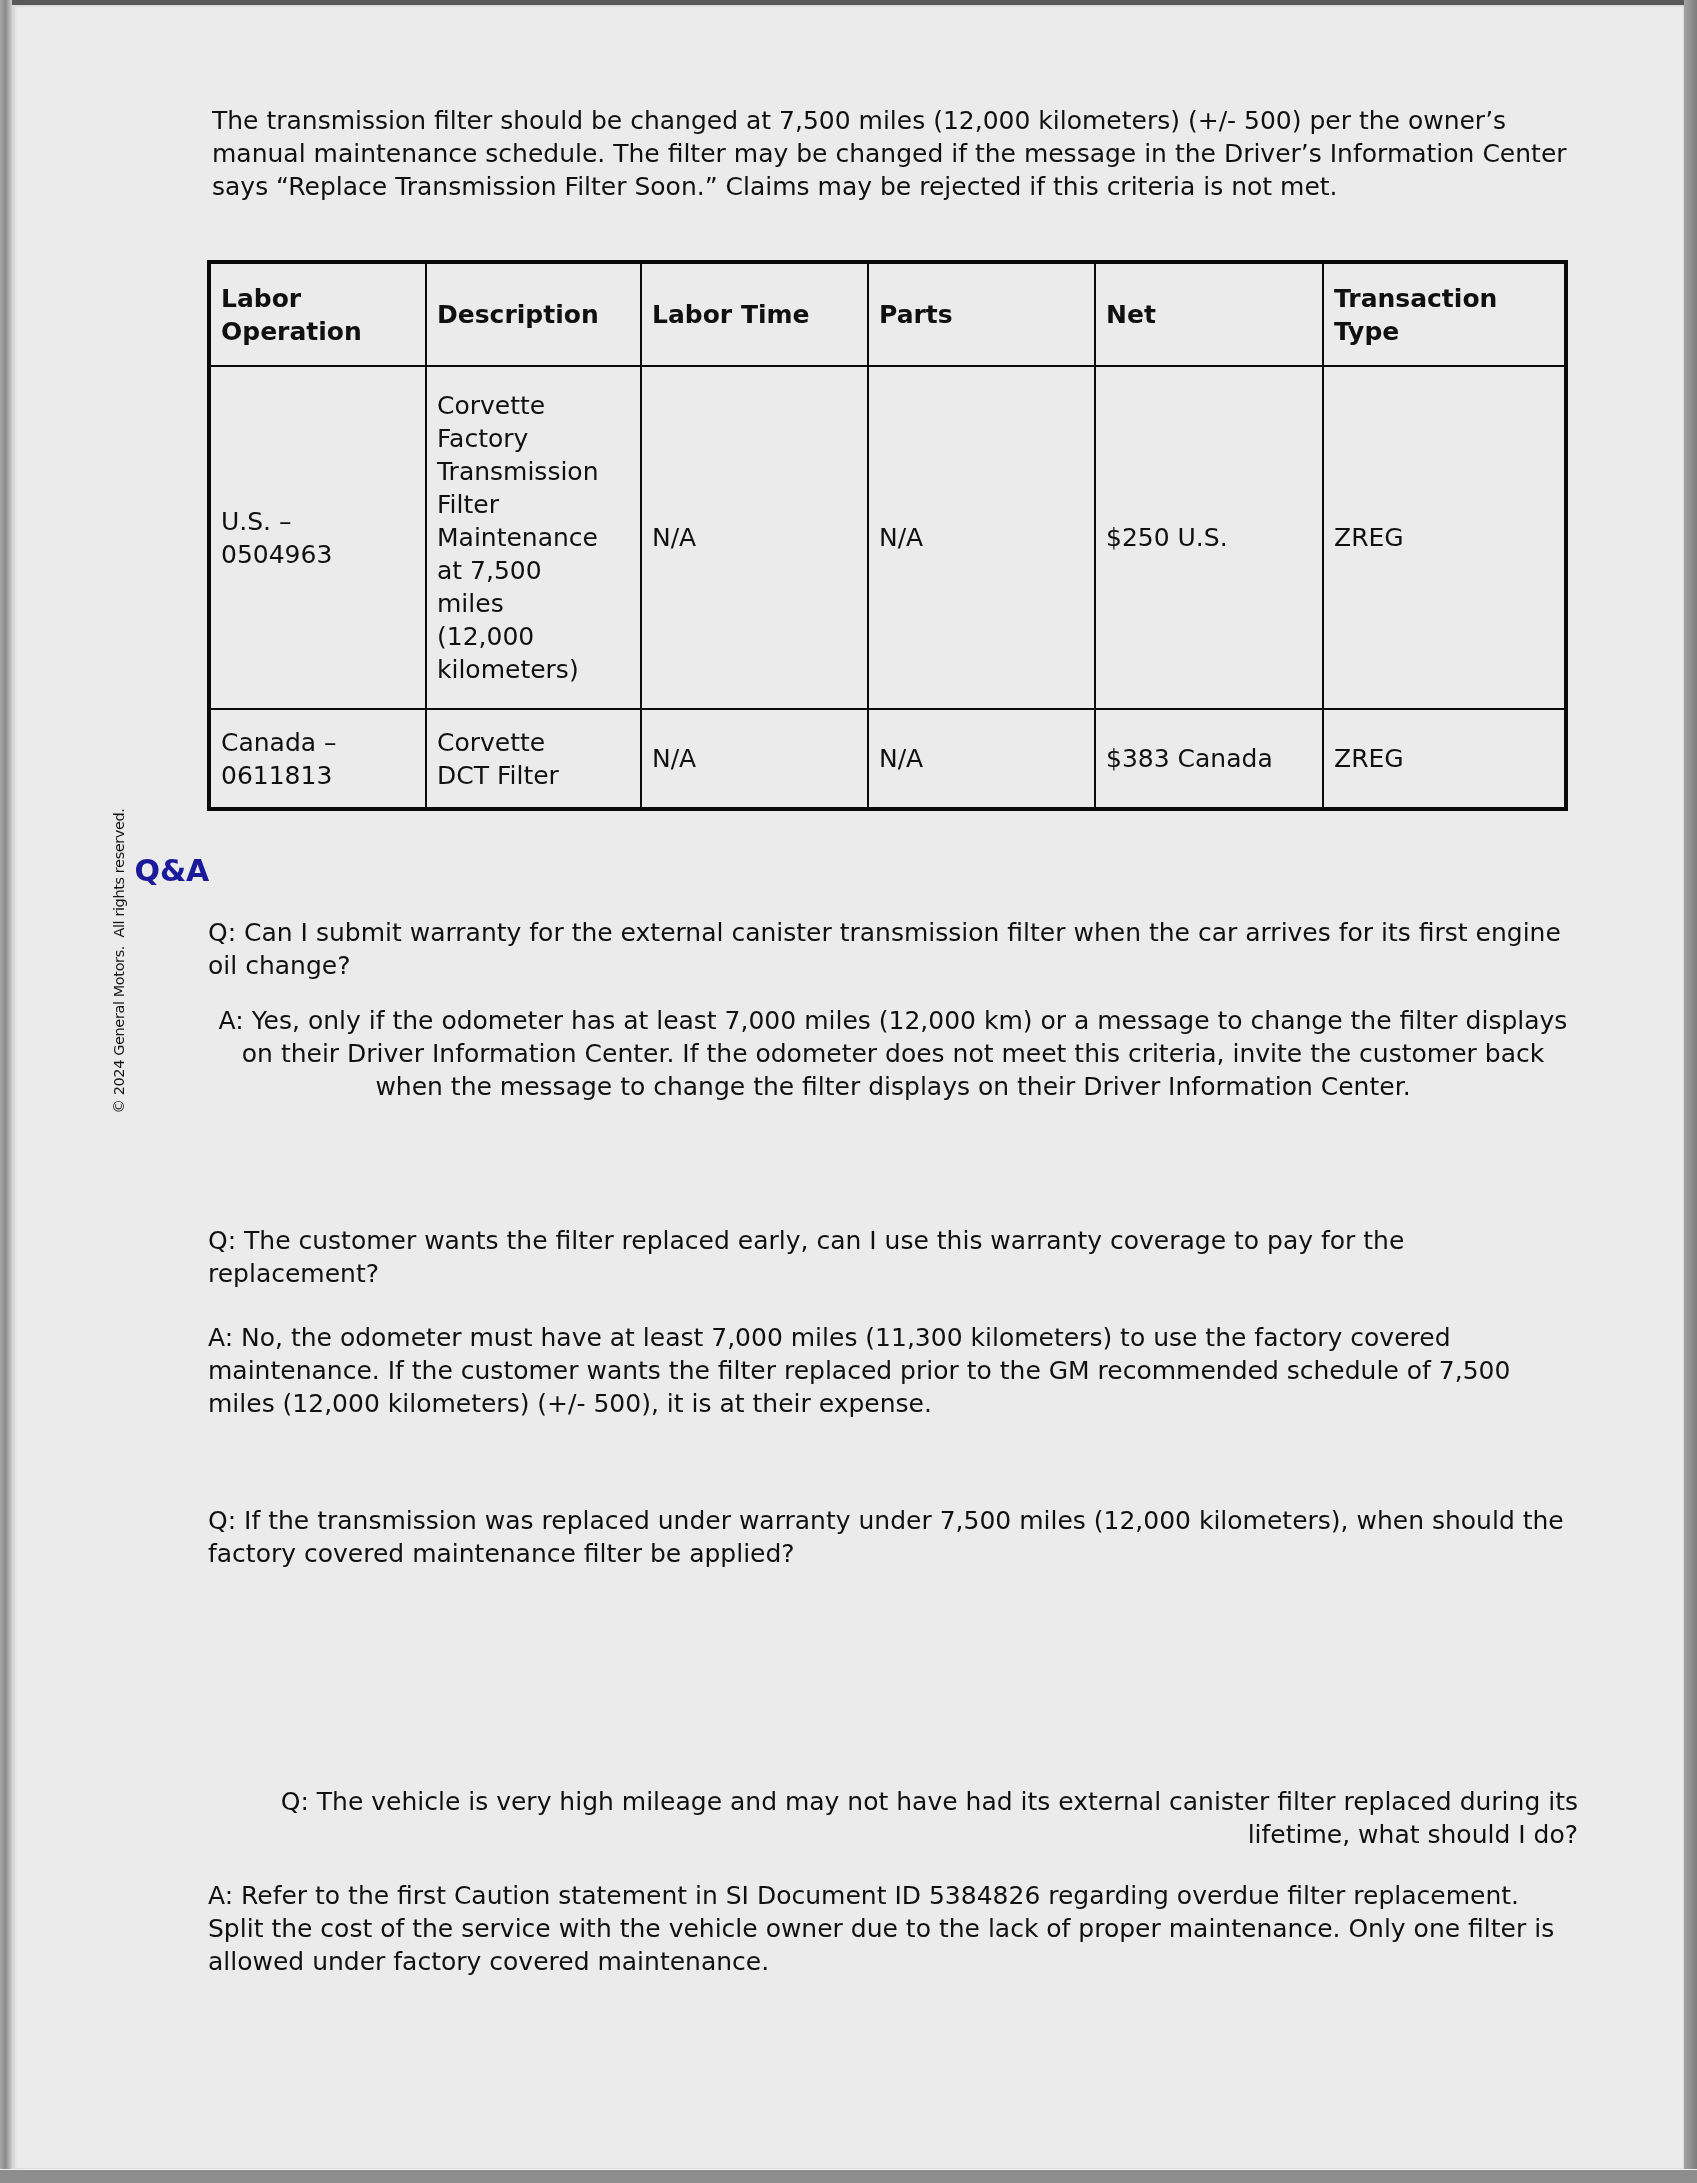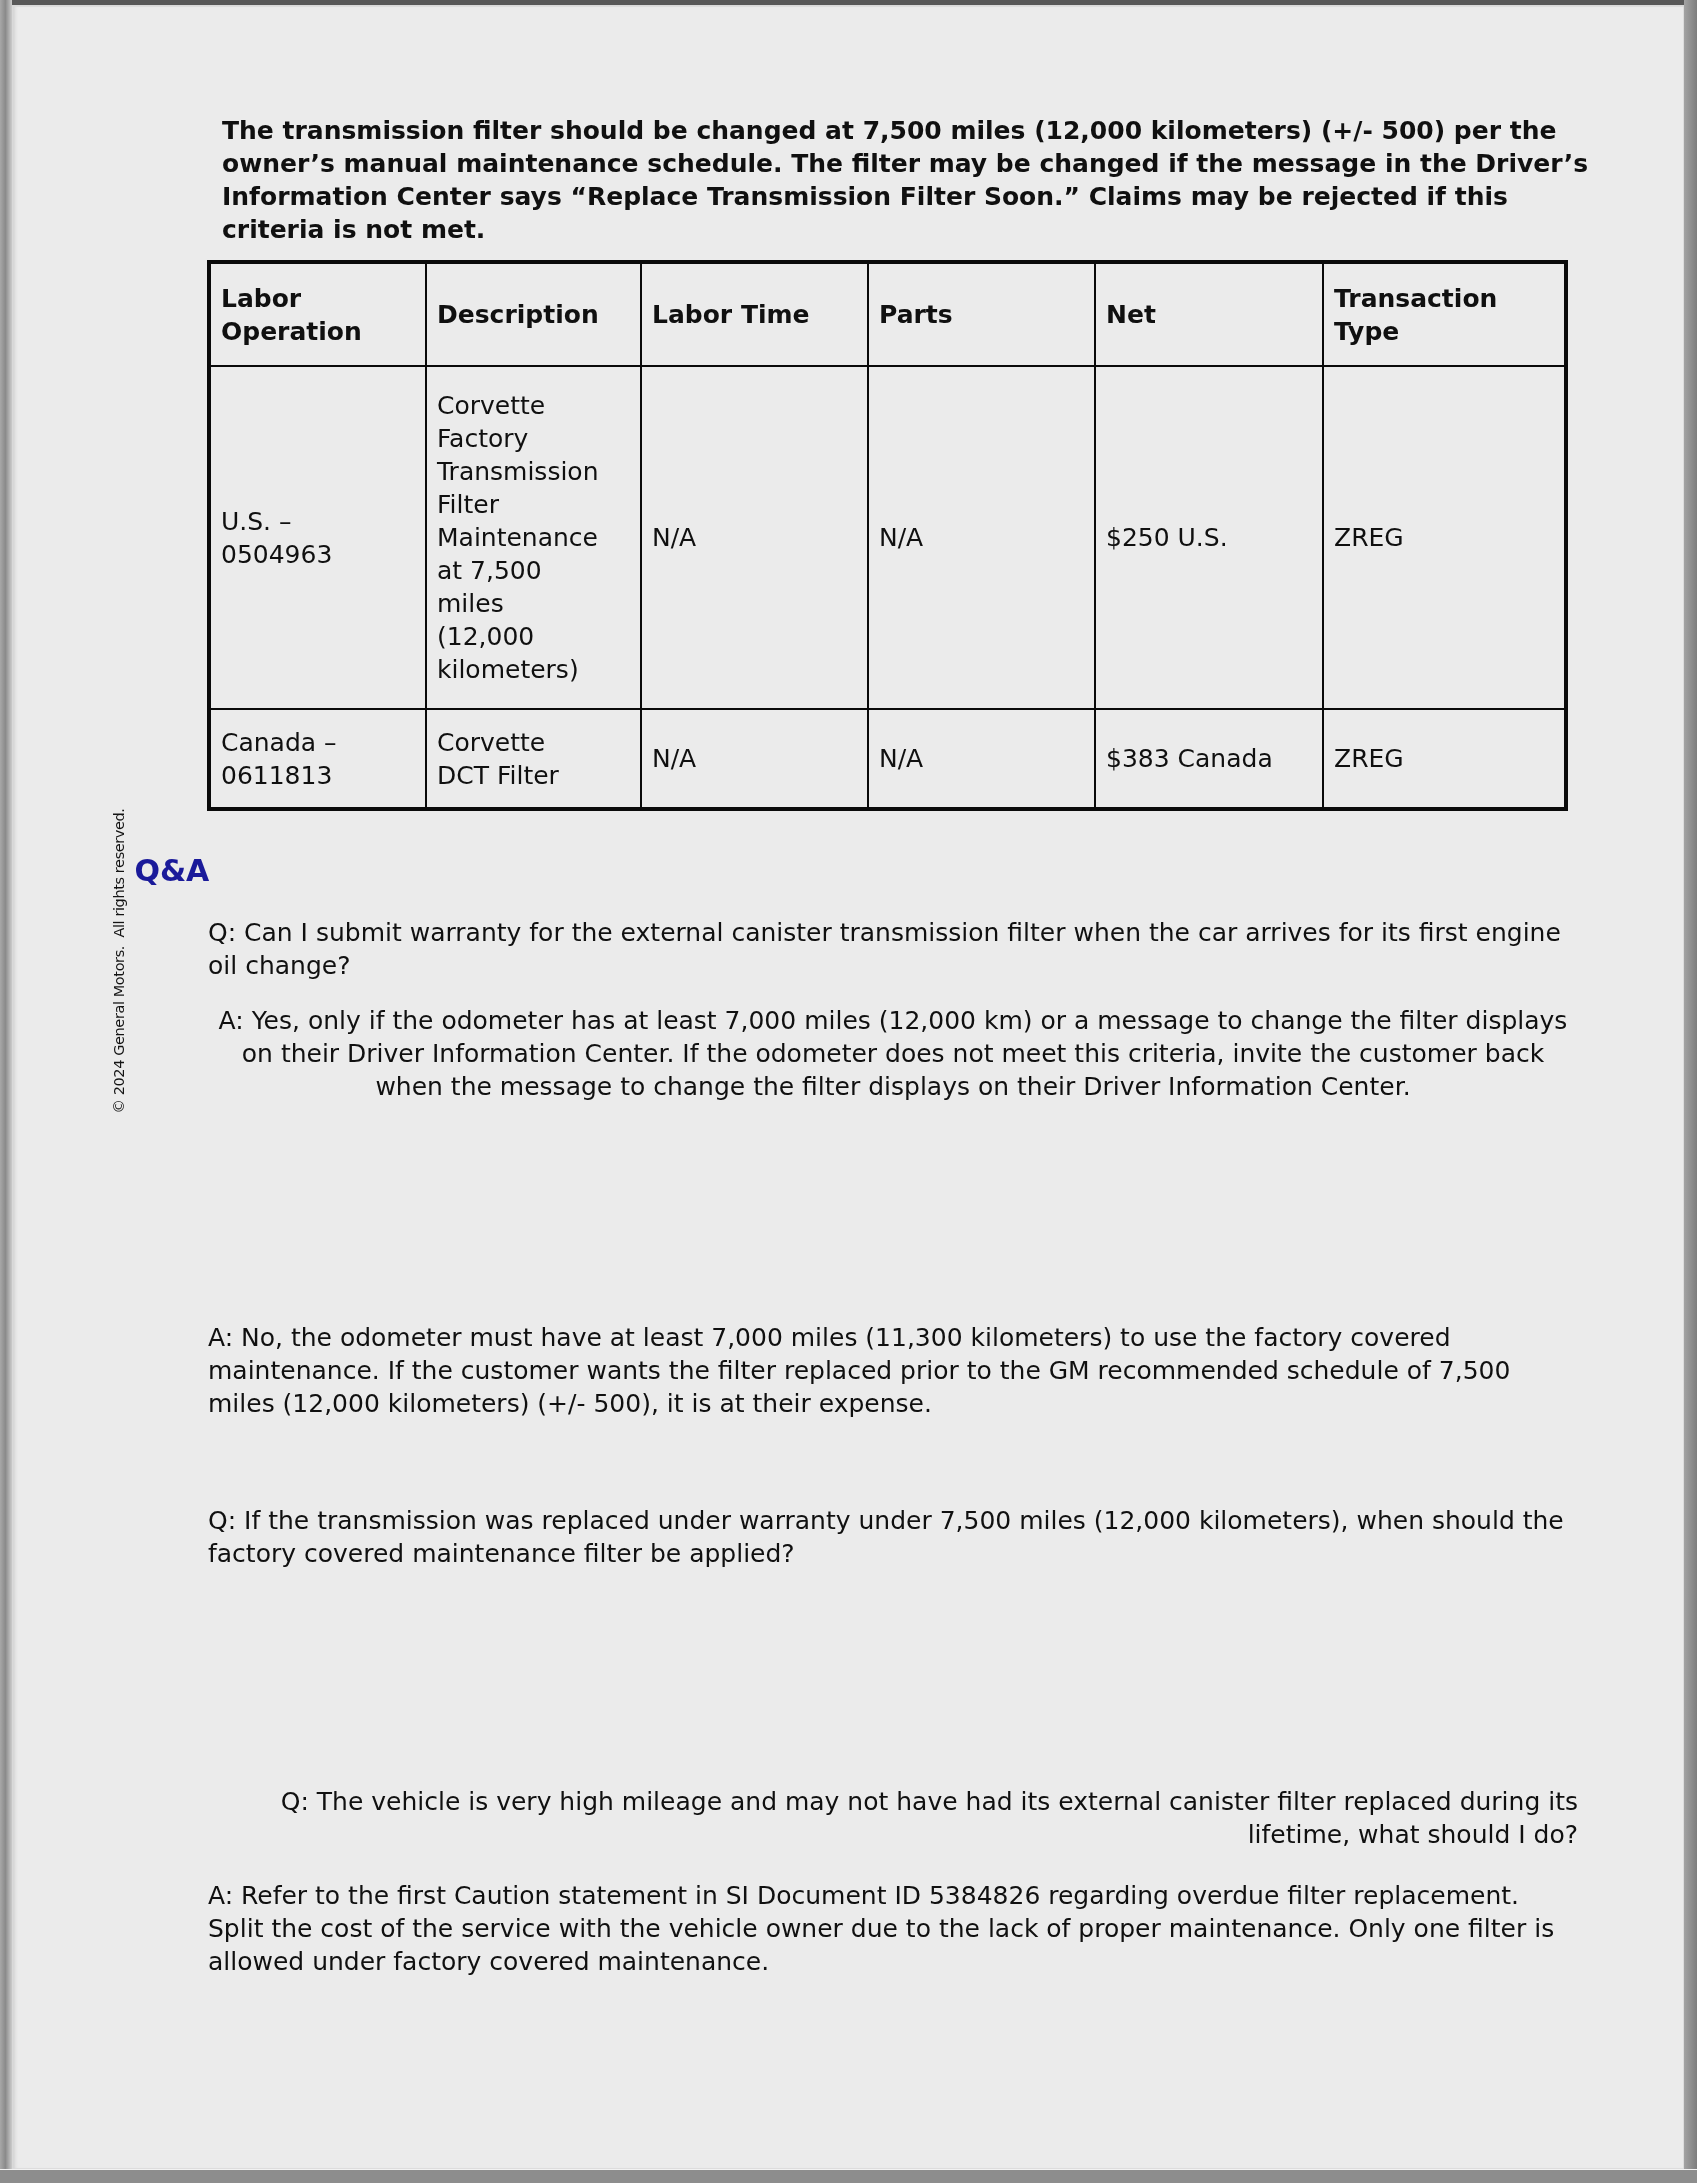--- a/index.html
+++ b/index.html
@@ -44,22 +44,21 @@
     background: #8d8d8d;
     border-top: 1.8px solid #f2f2f2;
   }
   .intro {
     position: absolute;
     left: 208px;
     top: 100px;
     width: 1370px;
     font-size: 25px;
     line-height: 33px;
-    margin: 14px;
-    font-weight: bold;
+    margin: 4px;
   }
   table.labor-table {
     position: absolute;
     left: 207px;
     top: 260px;
     border-collapse: collapse;
     table-layout: fixed;
     border: 4.5px solid #0a0a0a;
   }
   table.labor-table th, table.labor-table td {
@@ -179,18 +178,19 @@
       </tr>
     </tbody>
   </table>
 
   <a class="qa-heading">Q&amp;A</a>
 
   <div class="copyright">© 2024 General Motors.  All rights reserved.</div>
 
   <div class="qa-block q1">Q: Can I submit warranty for the external canister transmission filter when the car arrives for its first engine oil change?</div>
   <div class="qa-block a1">A: Yes, only if the odometer has at least 7,000 miles (12,000 km) or a message to change the filter displays on their Driver Information Center. If the odometer does not meet this criteria, invite the customer back when the message to change the filter displays on their Driver Information Center.</div>
+  <div class="qa-block q2">Q: The customer wants the filter replaced early, can I use this warranty coverage to pay for the replacement?</div>
   <div class="qa-block a2">A: No, the odometer must have at least 7,000 miles (11,300 kilometers) to use the factory covered maintenance. If the customer wants the filter replaced prior to the GM recommended schedule of 7,500 miles (12,000 kilometers) (+/- 500), it is at their expense.</div>
   <div class="qa-block q3">Q: If the transmission was replaced under warranty under 7,500 miles (12,000 kilometers), when should the factory covered maintenance filter be applied?</div>
   <div class="qa-block q4">Q: The vehicle is very high mileage and may not have had its external canister filter replaced during its lifetime, what should I do?</div>
   <div class="qa-block a4">A: Refer to the first Caution statement in SI Document ID 5384826 regarding overdue filter replacement. Split the cost of the service with the vehicle owner due to the lack of proper maintenance. Only one filter is allowed under factory covered maintenance.</div>
 </div>
 
 
 </body></html>

